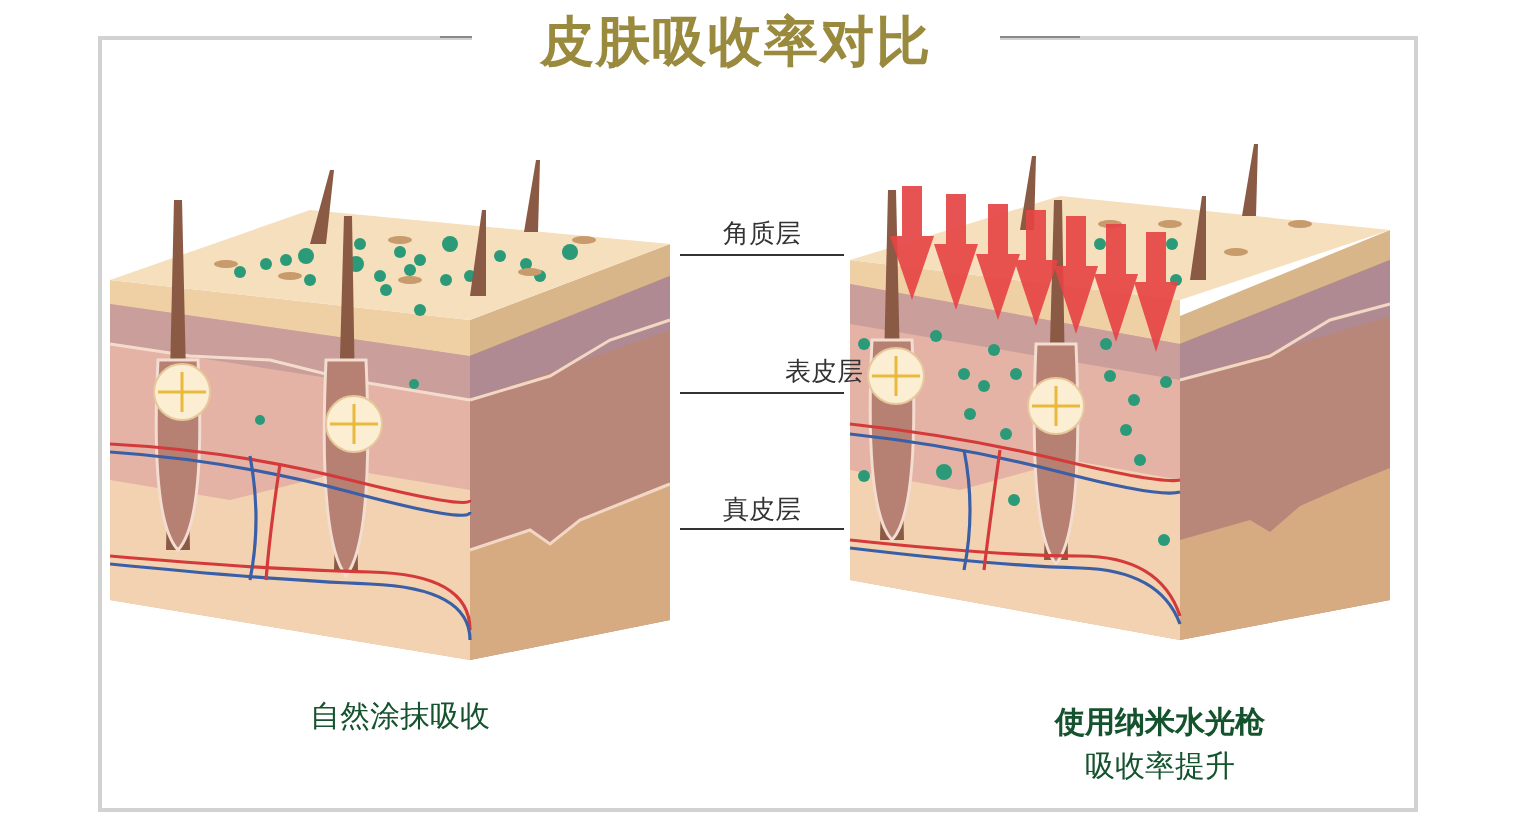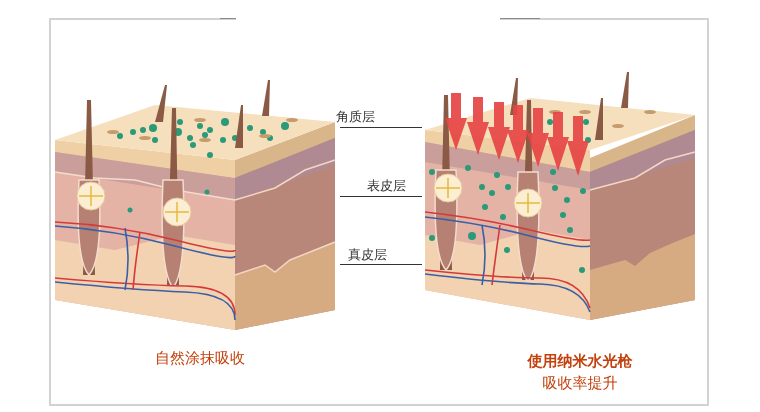--- a/index.html
+++ b/index.html
@@ -7,32 +7,33 @@
   .frame { position:absolute; left:49px; top:18px; width:660px; height:388px; border:2px solid #d2d2d2; box-sizing:border-box; }
   .title-wrap { position:absolute; left:0; top:0; width:760px; height:40px; }
   .title-gap { position:absolute; left:236px; top:0; width:264px; height:40px; background:#fff; }
   .title { position:absolute; left:236px; top:3px; width:264px; text-align:center; font-size:27px; color:#9a8a3e; letter-spacing:1px; font-weight:bold; }
   .title-line { position:absolute; top:18px; height:1px; background:#8a8a8a; }
   .tl-left { left:220px; width:16px; }
   .tl-right { left:500px; width:40px; }
   .skin { position:absolute; }
   .skin-left { left:55px; top:60px; width:290px; height:280px; }
   .skin-right { left:420px; top:60px; width:290px; height:280px; }
-  .layer-label { position:absolute; font-size:13px; color:#333; width:90px; text-align:left; }
+  .layer-label { position:absolute; font-size:13px; color:#333; width:90px; text-align:center; }
   .layer-line { position:absolute; height:1px; background:#333; }
-  .caption { position:absolute; font-size:15px; color:#c2410c; text-align:center; line-height:22px; }
+  .caption { position:absolute; font-size:15px; color:#14532d; text-align:center; line-height:22px; }
 </style>
 </head>
 <body>
 
 <div class="frame"></div>
 
 <div class="title-wrap">
   <div class="title-line tl-left"></div>
   <div class="title-gap"></div>
+  <div class="title">皮肤吸收率对比</div>
   <div class="title-line tl-right"></div>
 </div>
 
 <div class="skin skin-left">
 <svg width="290" height="280" viewBox="0 0 290 280">
 
   <polygon points="180,110 280,70 280,250 180,270" fill="#b9877a"></polygon>
   <polygon points="180,100 280,62 280,78 180,118" fill="#d9b58a"></polygon>
   <polygon points="180,118 280,78 280,105 180,140" fill="#b08a92"></polygon>
   <path d="M180,215 L210,205 L220,212 L235,200 L260,190 L280,182 L280,250 L180,270 Z" fill="#d6ab82"></path>
@@ -193,18 +194,18 @@
     <path d="M133,52 L143,52 L143,77 L149,77 L138,111 L127,77 L133,77 Z"></path>
     <path d="M153,56 L163,56 L163,81 L169,81 L158,116 L147,81 L153,81 Z"></path>
   </g>
 </svg>
 </div>
 
 <div class="layer-label" style="left:336px; top:108px;">角质层</div>
 <div class="layer-line" style="left:340px; top:127px; width:82px;"></div>
 <div class="layer-label" style="left:336px; top:177px;padding-left:31px;">表皮层</div>
 <div class="layer-line" style="left:340px; top:196px; width:82px;"></div>
-<div class="layer-label" style="left:336px; top:246px;padding-left:12px;">真皮层</div>
+<div class="layer-label" style="left:336px; top:246px;">真皮层</div>
 <div class="layer-line" style="left:340px; top:264px; width:82px;"></div>
 
 <div class="caption" style="left:95px; top:347px; width:210px;">自然涂抹吸收</div>
 <div class="caption" style="left:480px; top:350px; width:200px;font-weight:bold;">使用纳米水光枪</div>
 <div class="caption" style="left:480px; top:372px; width:200px;">吸收率提升</div>
 
 </body></html>

